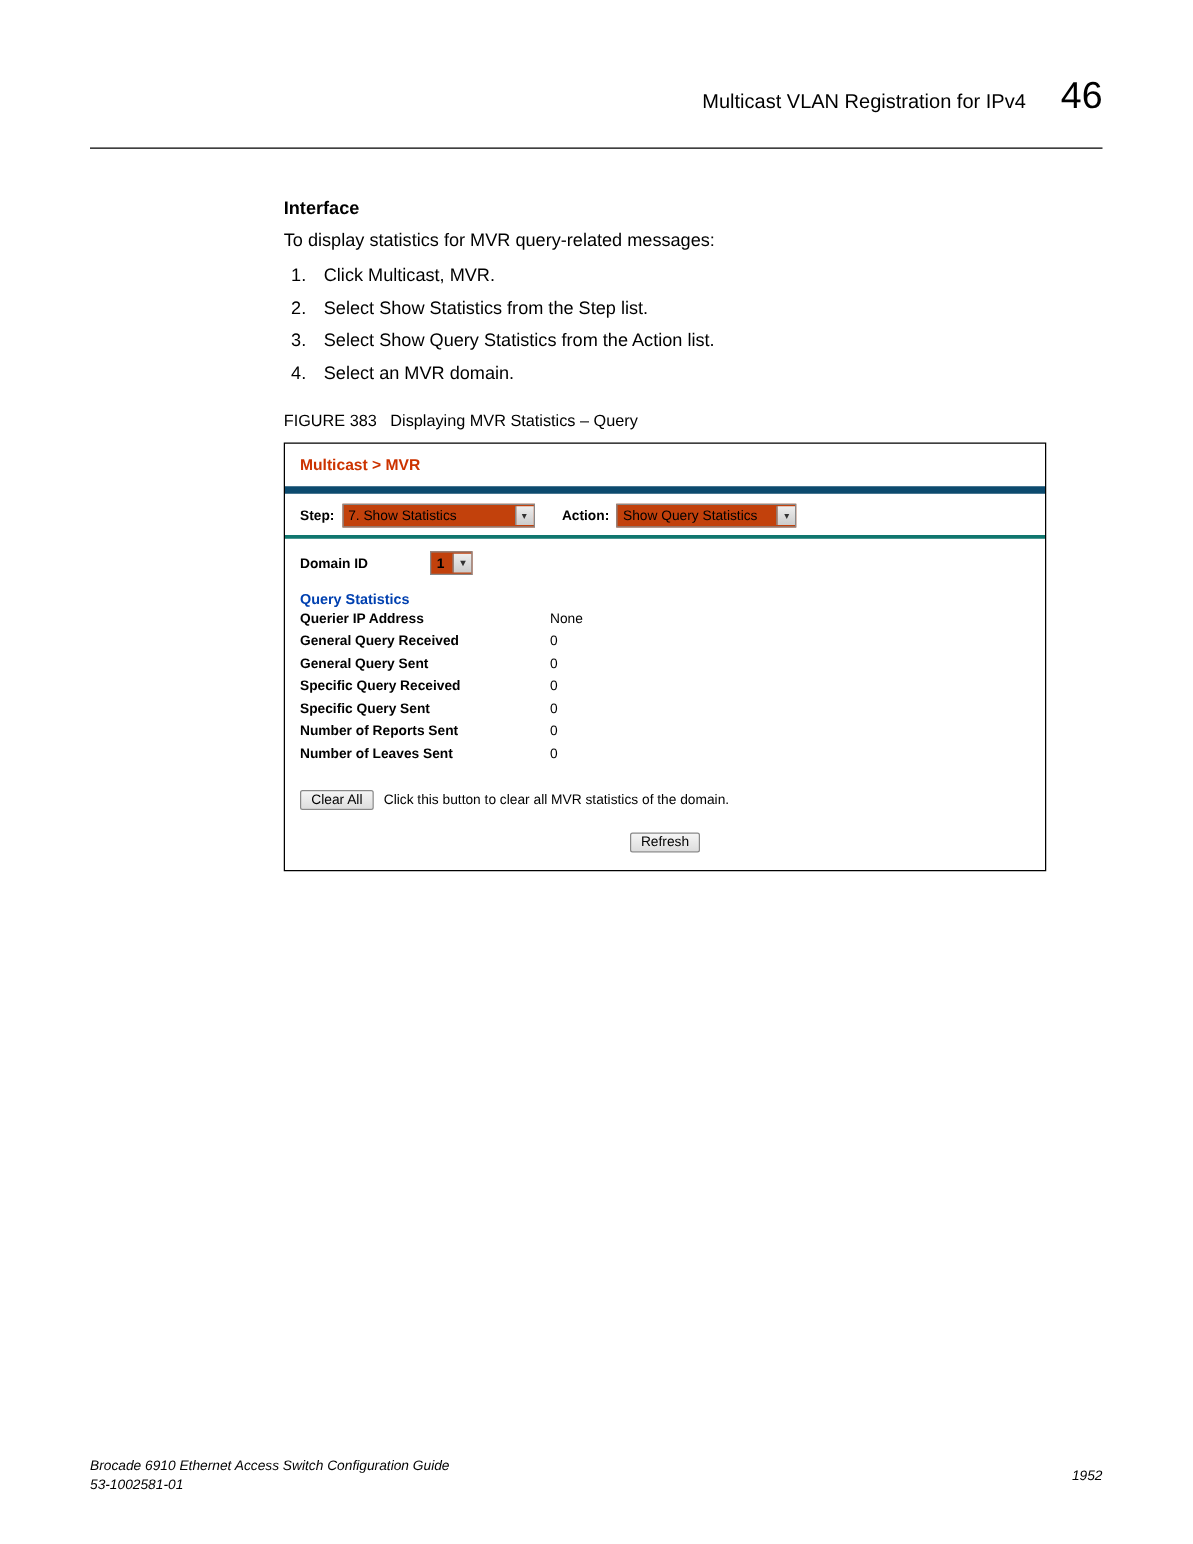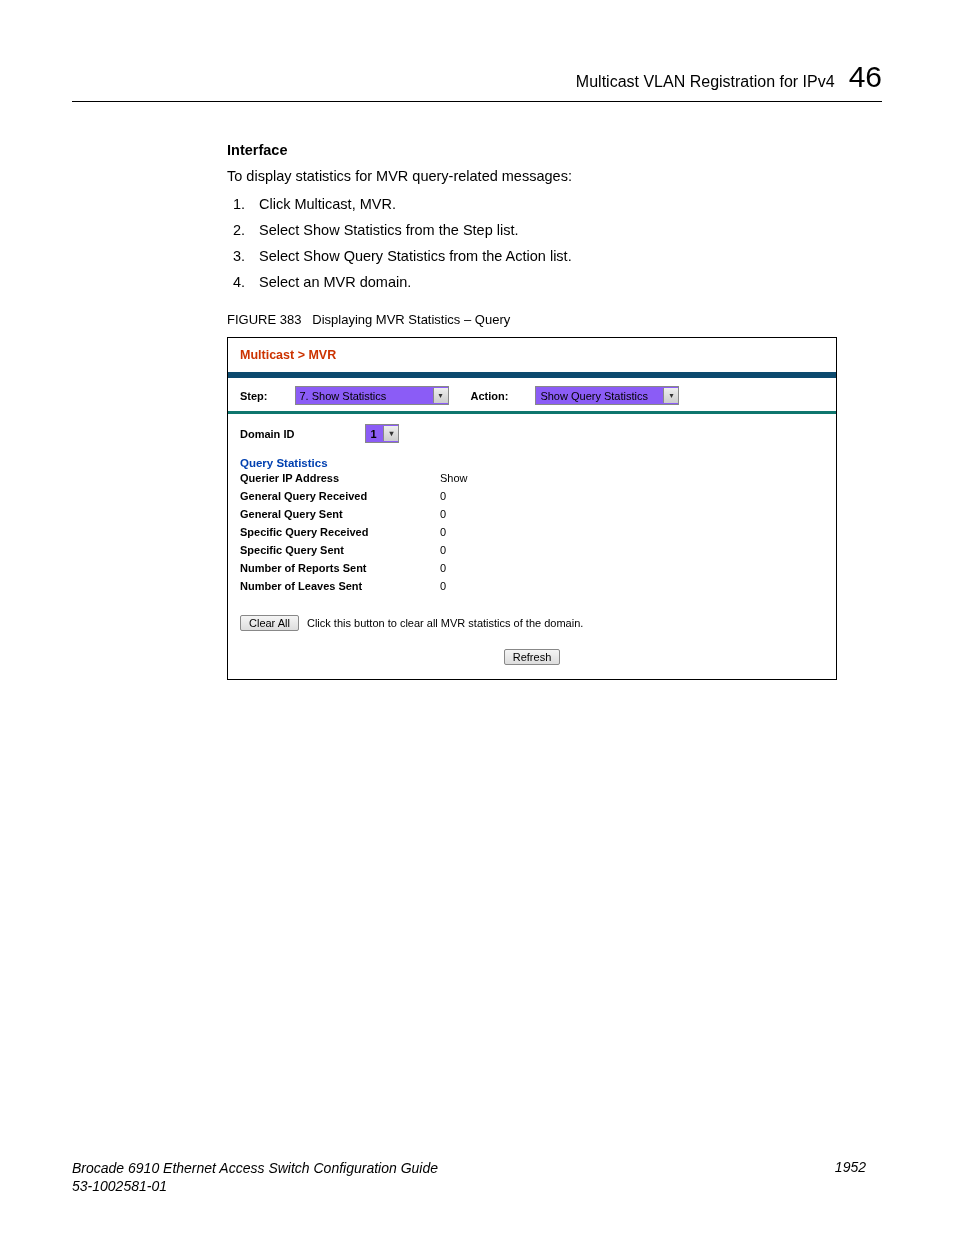--- a/index.html
+++ b/index.html
@@ -13,22 +13,22 @@
   .page {
     padding: 60px 72px 40px 72px;
     box-sizing: border-box;
     min-height: 1235px;
     position: relative;
   }
   .header-line {
     display: flex;
     justify-content: flex-end;
     align-items: baseline;
-    gap: 14px;
-    margin-bottom: 7px;
+    gap: 28px;
+    margin-bottom: 24px;
   }
   .header-title {
     font-size: 16px;
   }
   .chapter-num {
     font-size: 30px;
     font-weight: normal;
   }
   .header-rule {
     border: none;
@@ -91,25 +91,24 @@
     gap: 6px;
     font-size: 11px;
   }
   .ctrl-row .cl {
     font-weight: bold;
   }
   .fake-select {
     display: inline-flex;
     align-items: center;
     border: 1px solid #888;
-    background: #8b5cf6;
+    background: #c2410c;
     height: 17px;
     font-size: 11px;
     padding: 0 0 0 4px;
-    margin-left: 21px;
   }
   .fake-select.wide1 { width: 148px; justify-content: space-between;}
   .fake-select.wide2 { width: 138px; justify-content: space-between;}
   .fake-select.small { width: 28px; justify-content: space-between;}
   .drop-btn {
     width: 14px;
     height: 15px;
     background: linear-gradient(#eee,#ccc);
     border-left:1px solid #888;
     display:flex;align-items:center;justify-content:center;
@@ -160,26 +159,26 @@
   .refresh-row {
     text-align: center;
     margin-top: 18px;
   }
 
   
   .footer {
     position: absolute;
     bottom: 40px;
     left: 72px;
-    right: 88px;
+    right: 72px;
     display:flex;
     justify-content: space-between;
-    align-items:flex-start;
+    align-items:center;
     font-style: italic;
-    font-size: 14px;
+    font-size: 11px;
   }
   .footer .left { line-height:1.3; }
 </style>
 </head>
 <body>
 
 <div class="page">
 
   <div class="header-line">
     <span class="header-title">Multicast VLAN Registration for IPv4</span>
@@ -232,21 +231,21 @@
             <span class="drop-btn">▾</span>
           </span>
         </div>
 
         <div class="section-title">Query Statistics</div>
 
         <table class="stats">
           <tbody>
               <tr>
                 <td class="k">Querier IP Address</td>
-                <td class="v">Show</td>
+                <td class="v">None</td>
               </tr>
           <tr>
                 <td class="k">General Query Received</td>
                 <td class="v">0</td>
               </tr>
           <tr>
                 <td class="k">General Query Sent</td>
                 <td class="v">0</td>
               </tr>
           <tr>

